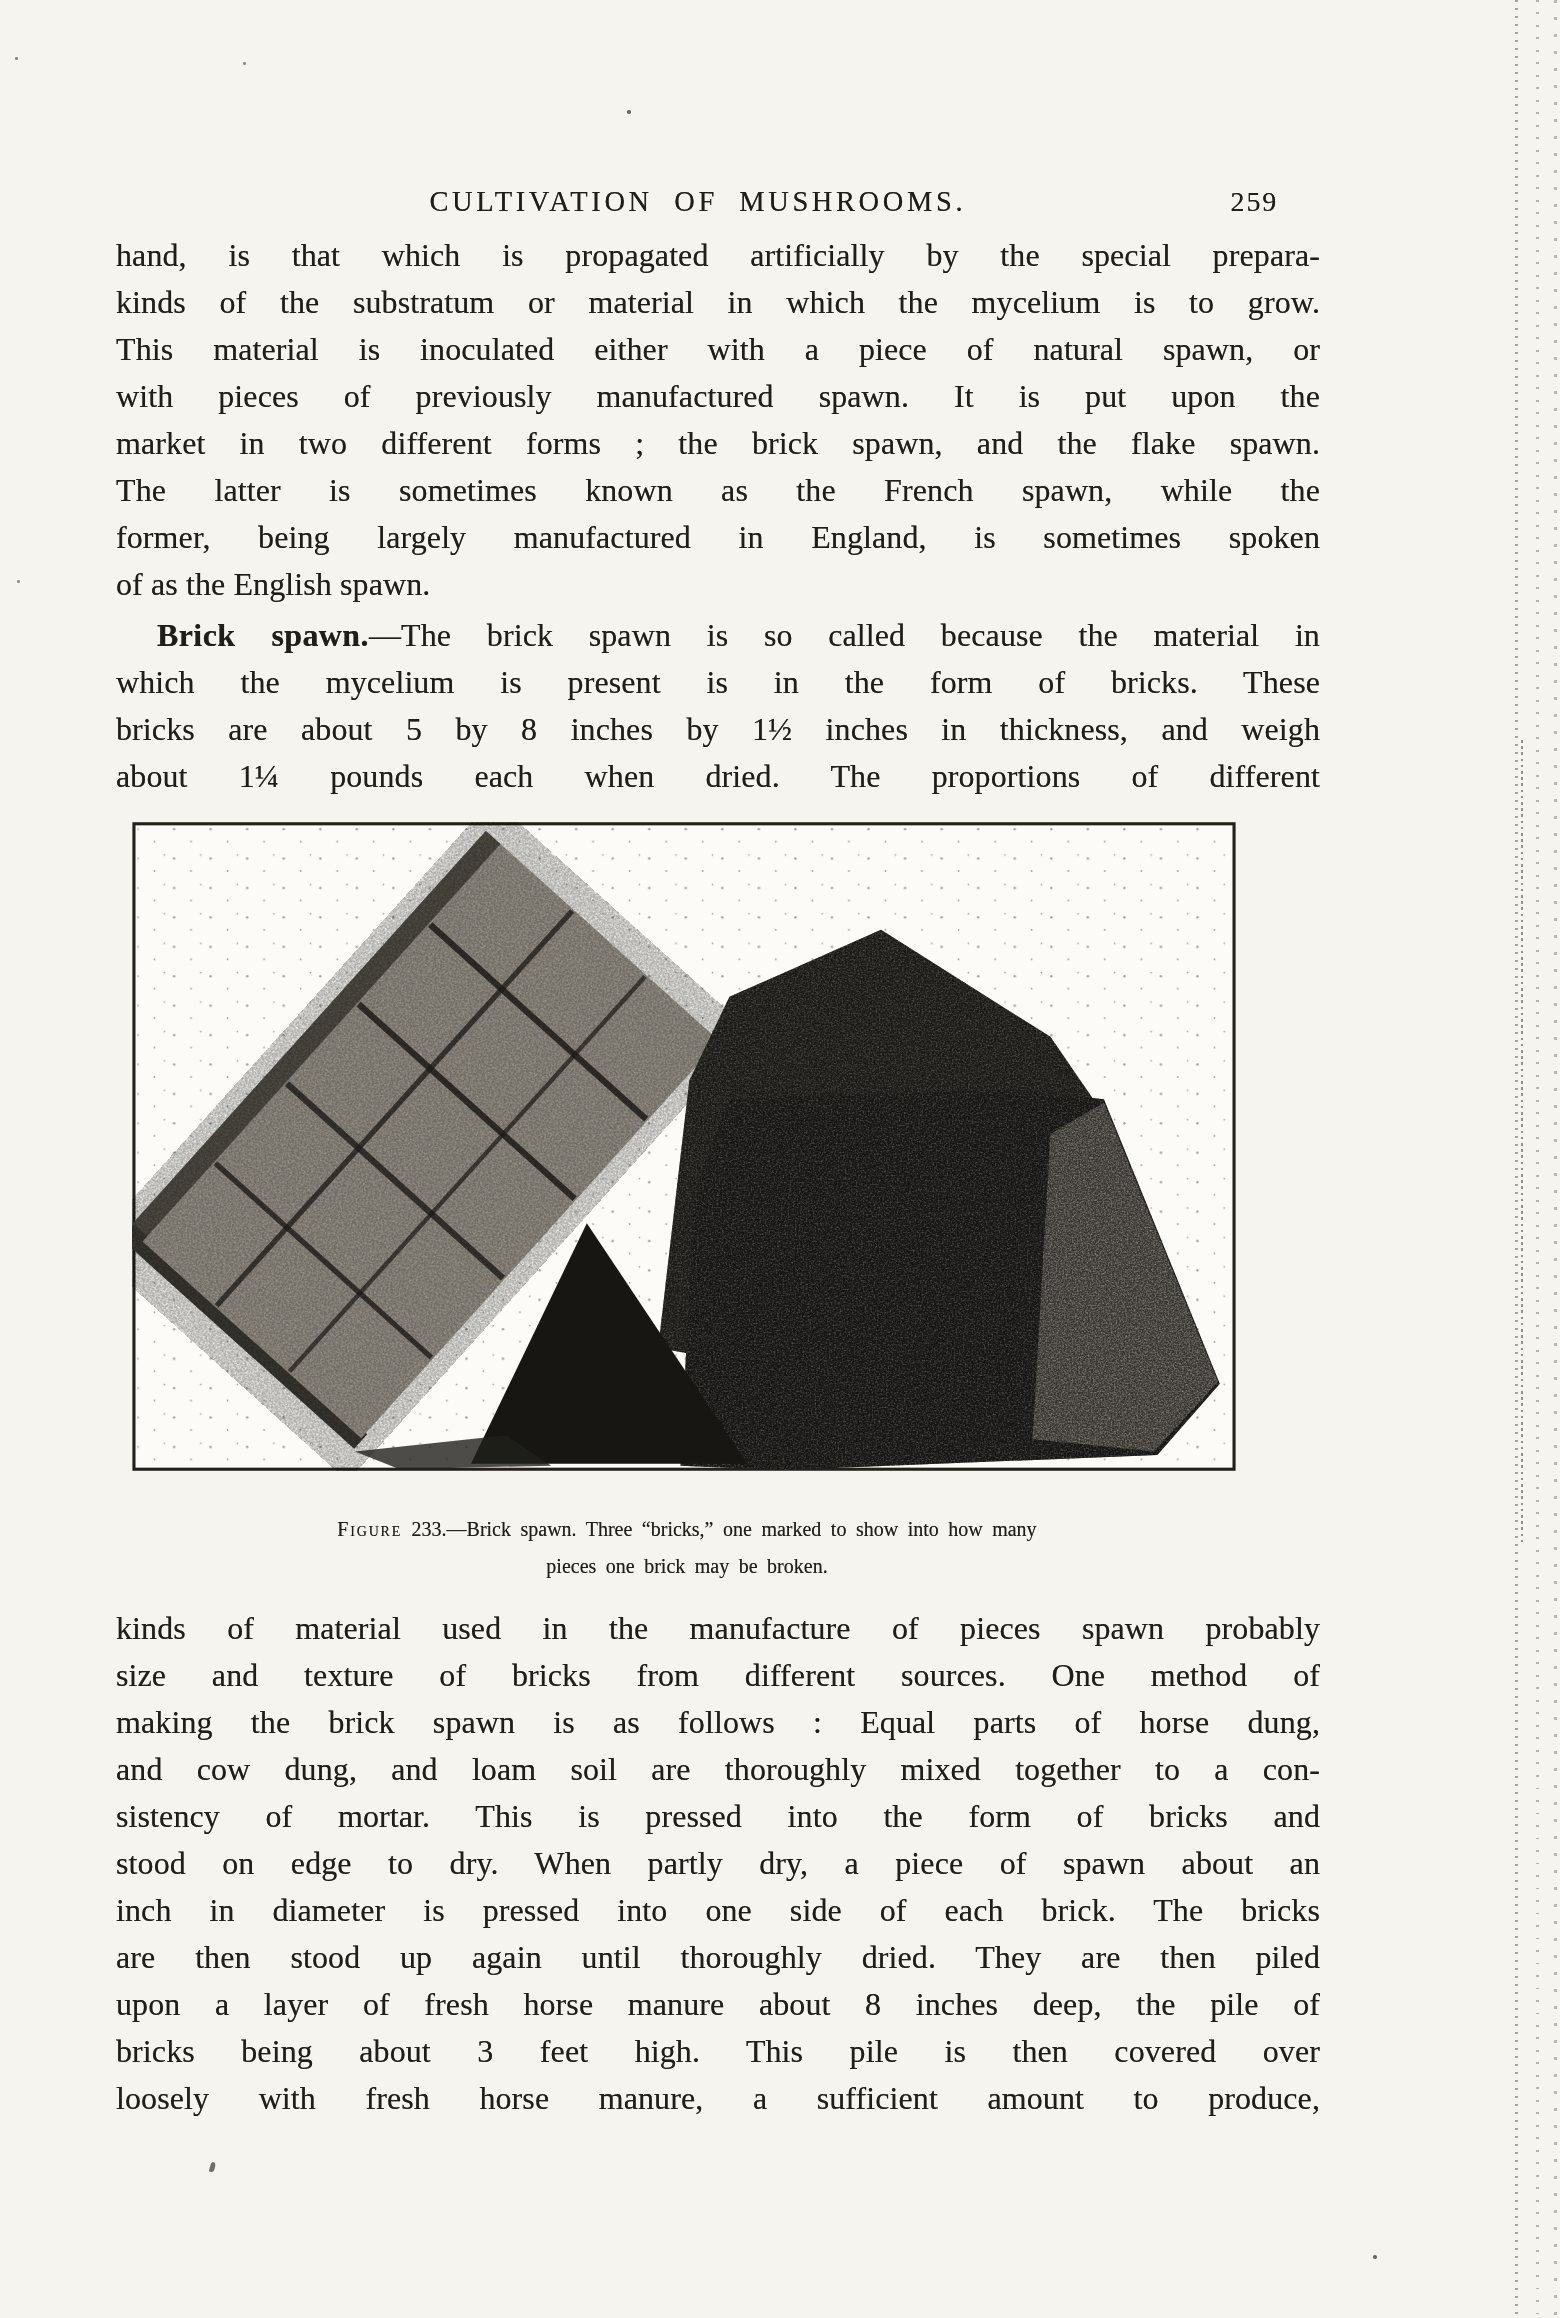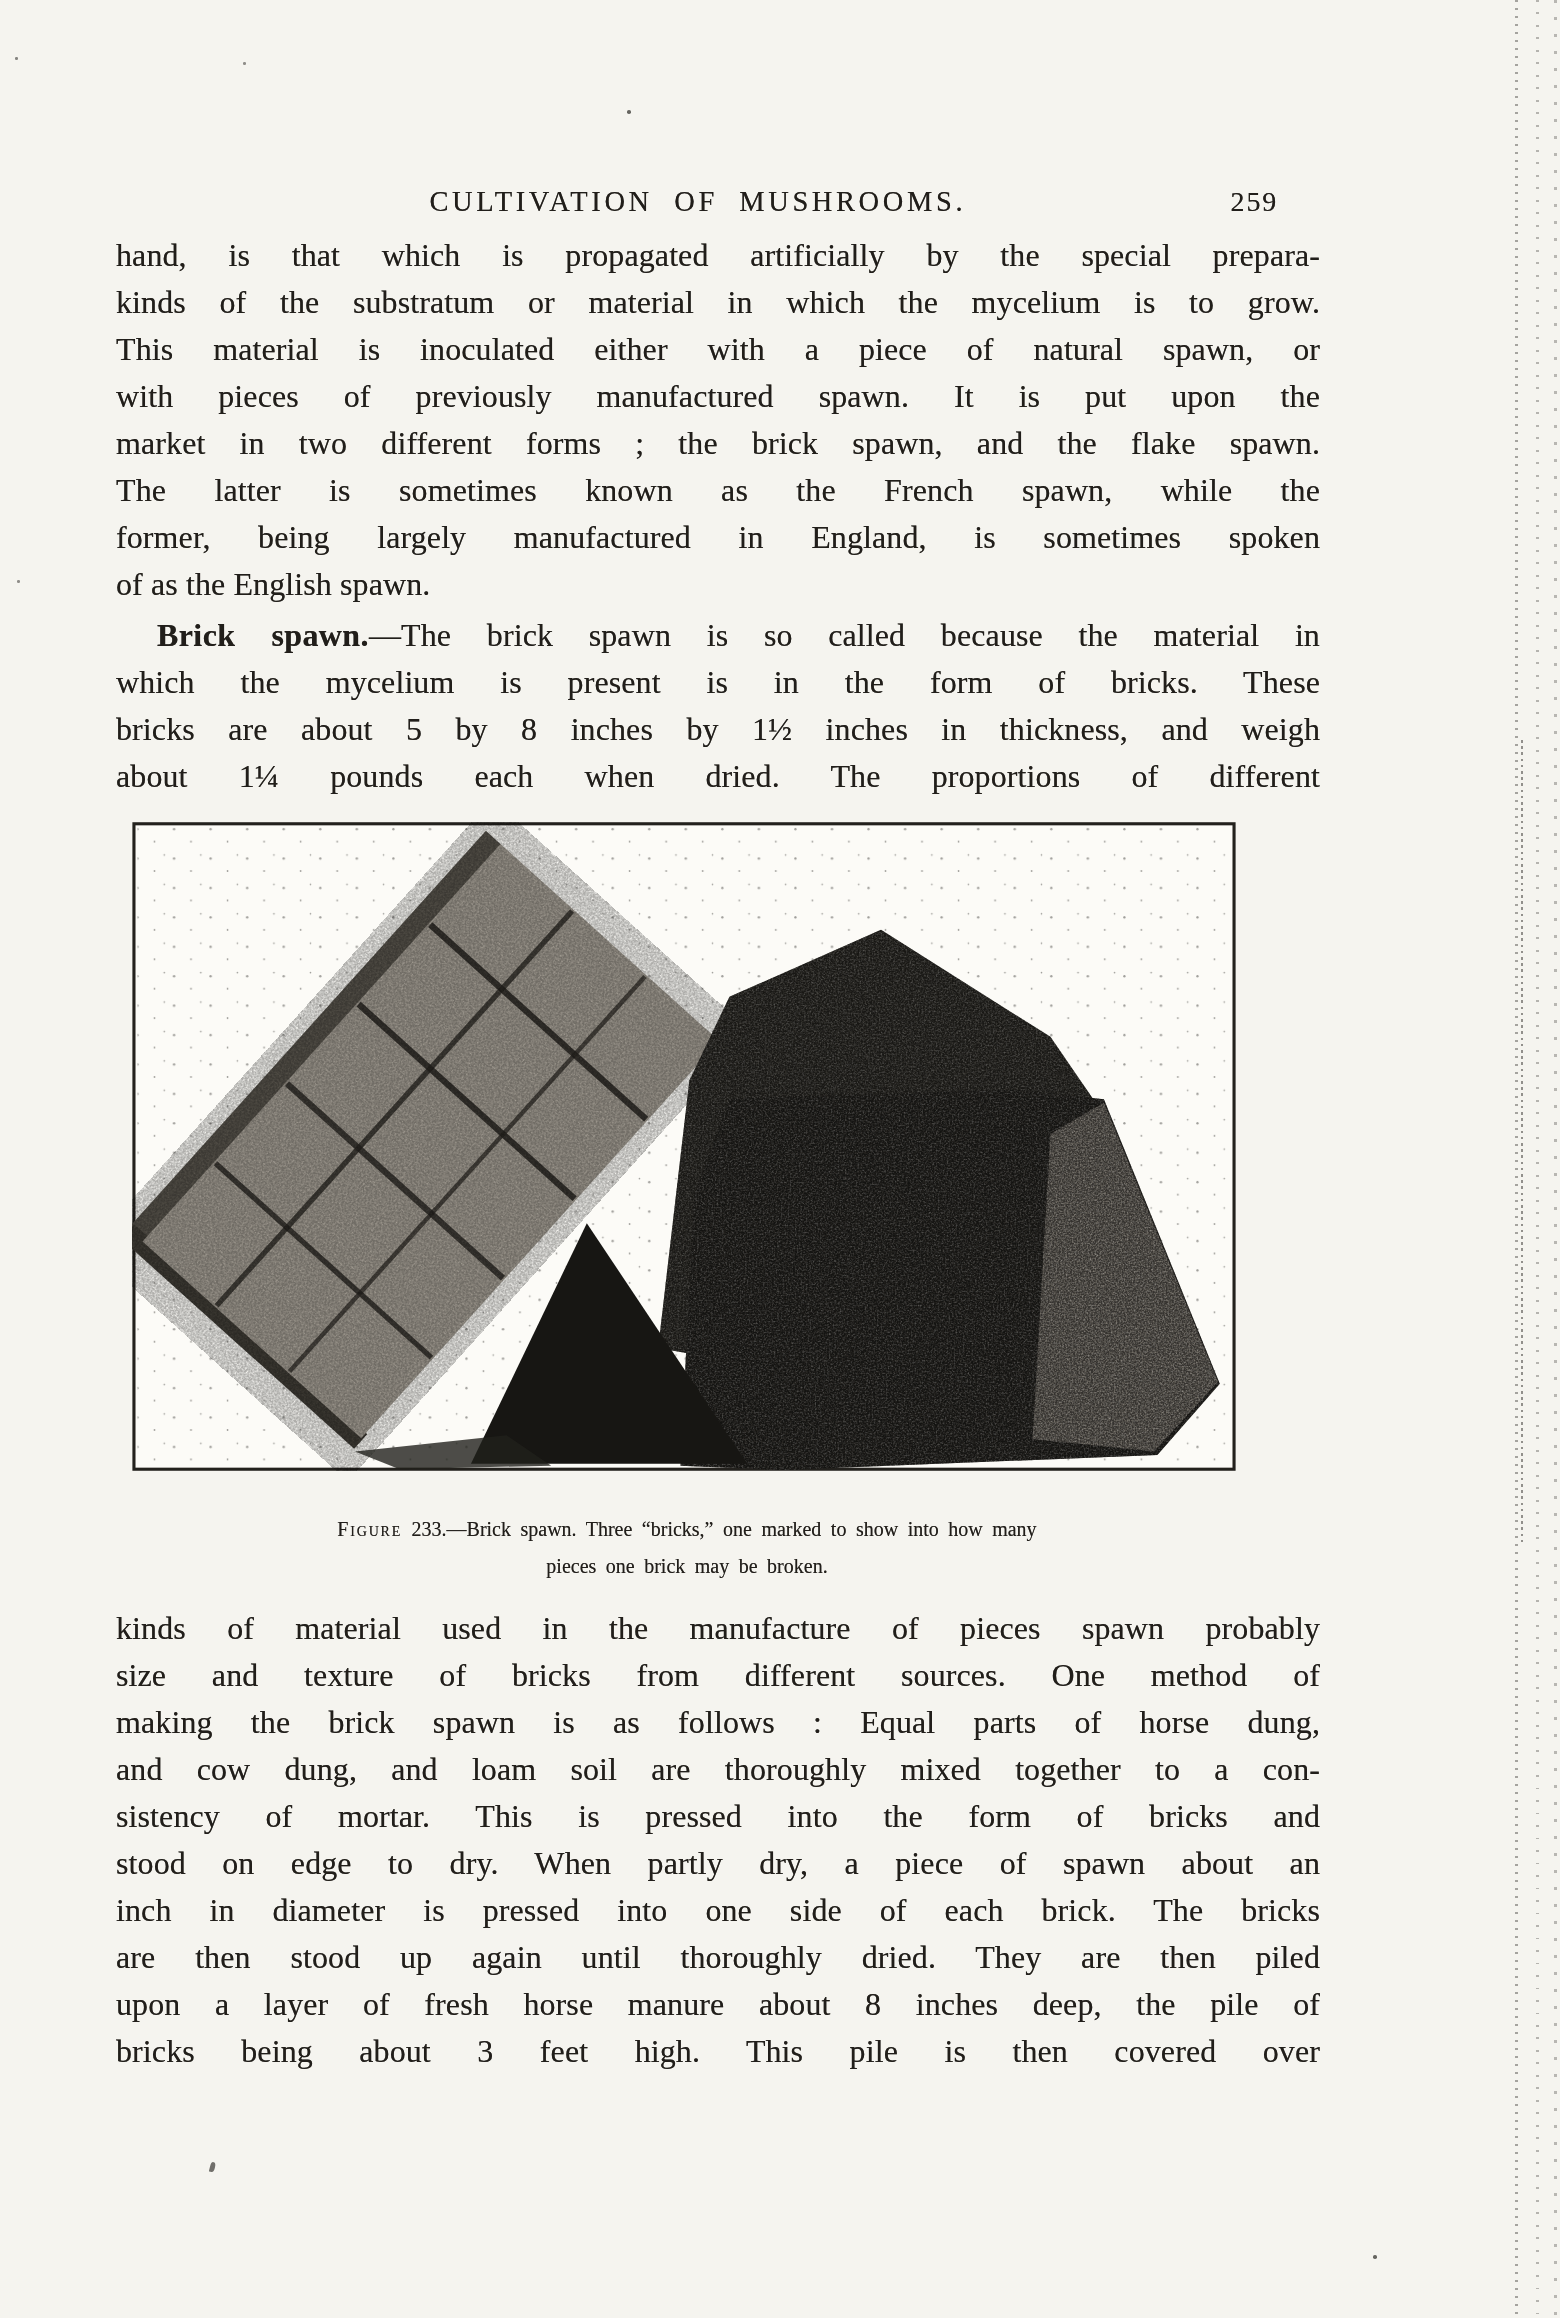--- a/index.html
+++ b/index.html
@@ -169,20 +169,21 @@
     <div class="line">kinds of material used in the manufacture of pieces spawn probably</div>
     <div class="line">size and texture of bricks from different sources.  One method of</div>
     <div class="line">making the brick spawn is as follows :  Equal parts of horse dung,</div>
     <div class="line">and cow dung, and loam soil are thoroughly mixed together to a con-</div>
     <div class="line">sistency of mortar.  This is pressed into the form of bricks and</div>
     <div class="line">stood on edge to dry.  When partly dry, a piece of spawn about an</div>
     <div class="line">inch in diameter is pressed into one side of each brick.  The bricks</div>
     <div class="line">are then stood up again until thoroughly dried.  They are then piled</div>
     <div class="line">upon a layer of fresh horse manure about 8 inches deep, the pile of</div>
     <div class="line">bricks being about 3 feet high.  This pile is then covered over</div>
+    <div class="line">loosely with fresh horse manure, a sufficient amount to produce,</div>
   </div>
 
   <div class="scan-col" id="col1"></div>
   <div class="scan-col" id="col2"></div>
   <div class="scan-col" id="col3"></div>
   <div class="scan-col" id="col4"></div>
   <div class="speck" id="sp1"></div>
   <div class="speck" id="sp2"></div>
   <div class="speck" id="sp3"></div>
   <div class="speck" id="sp4"></div>

